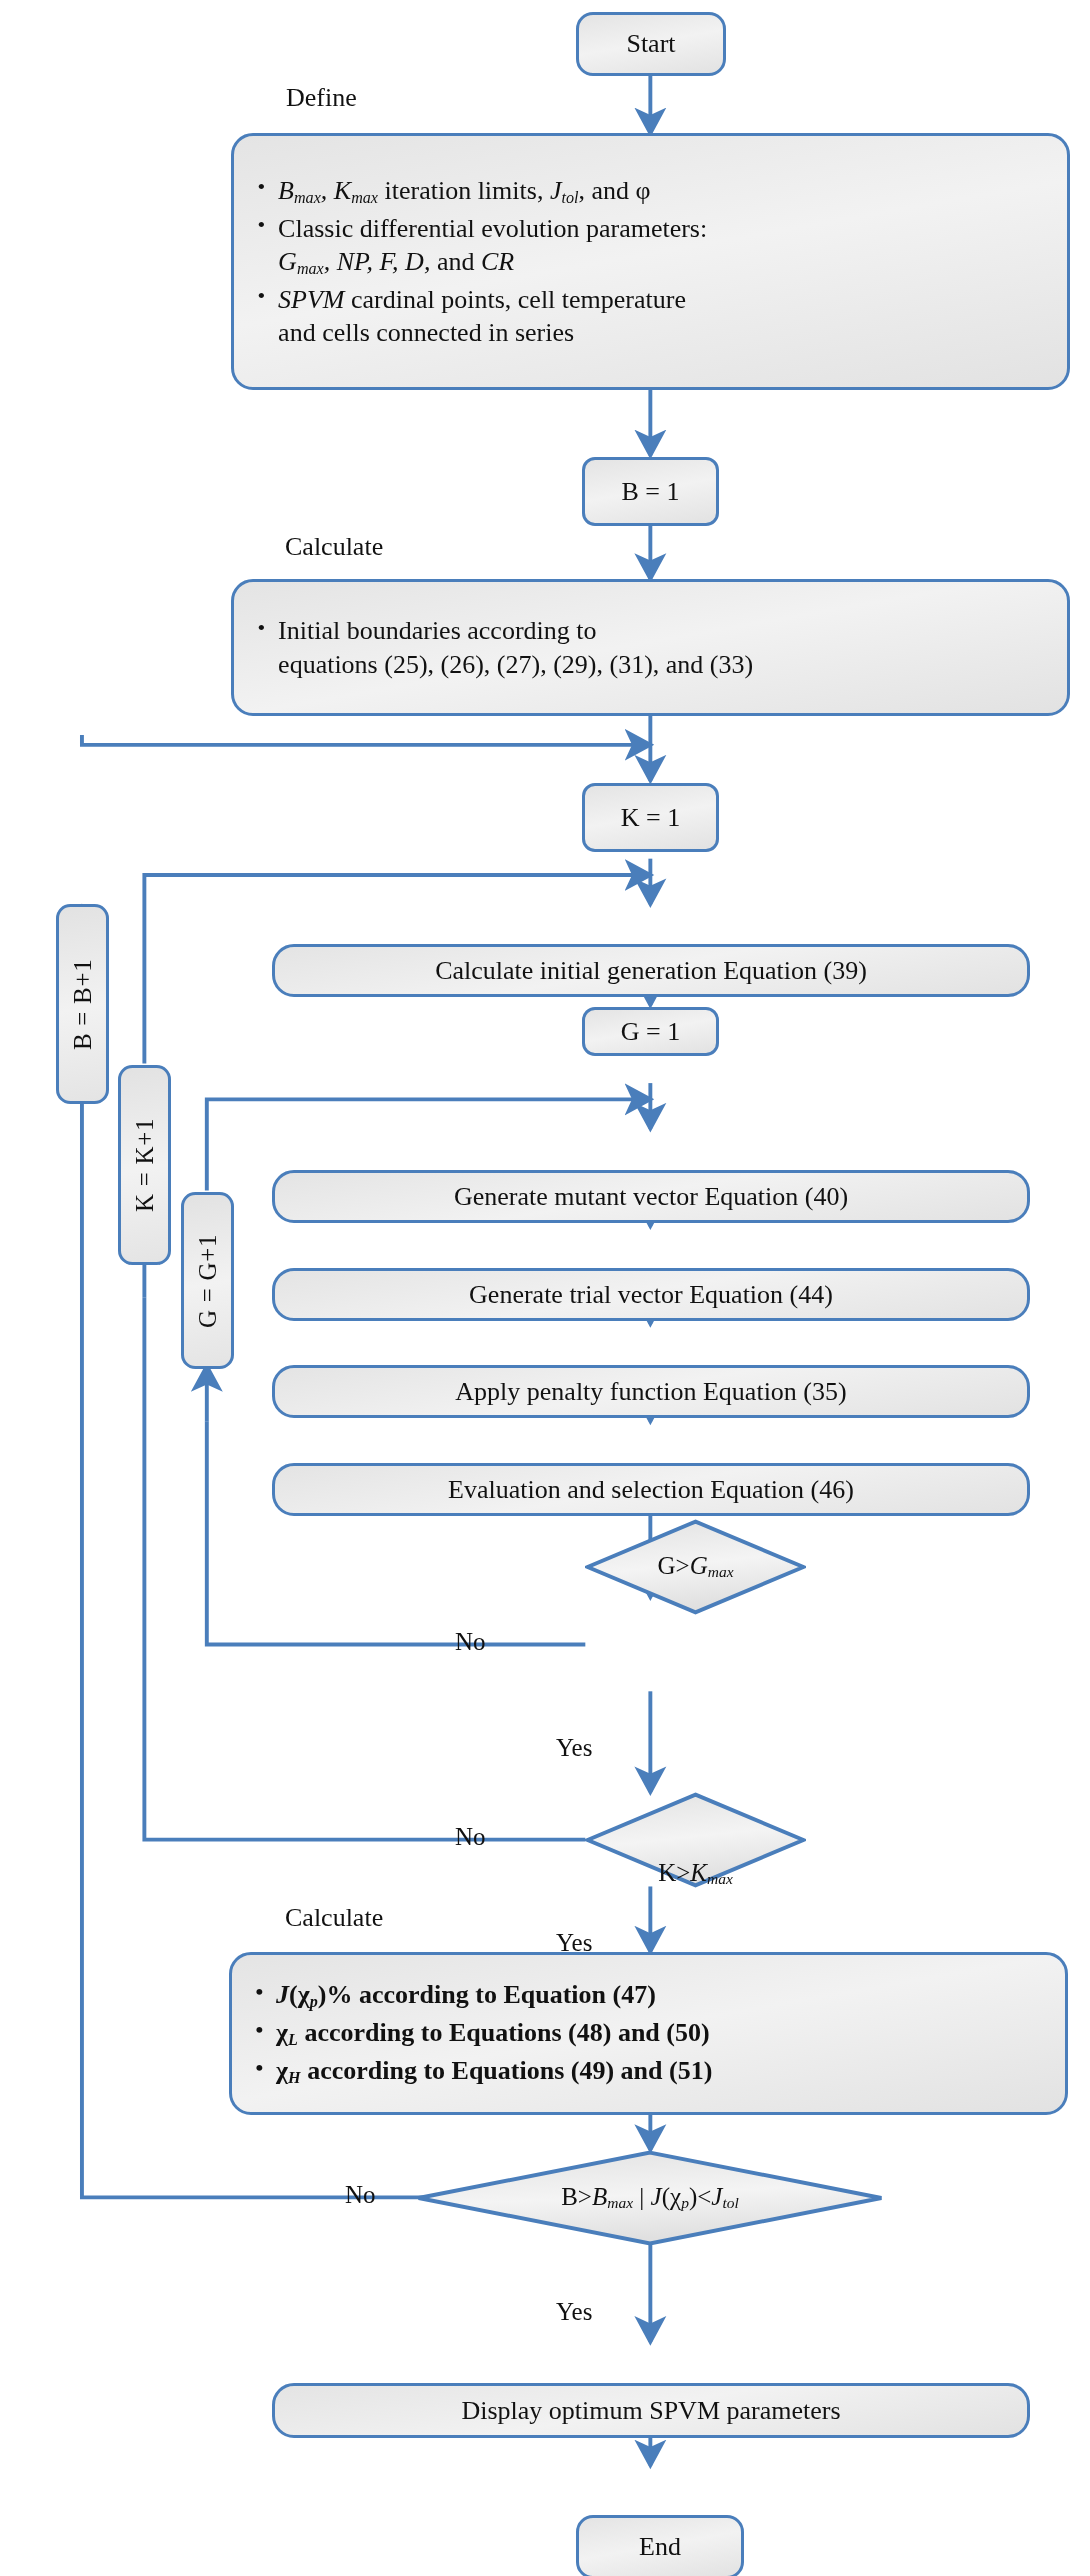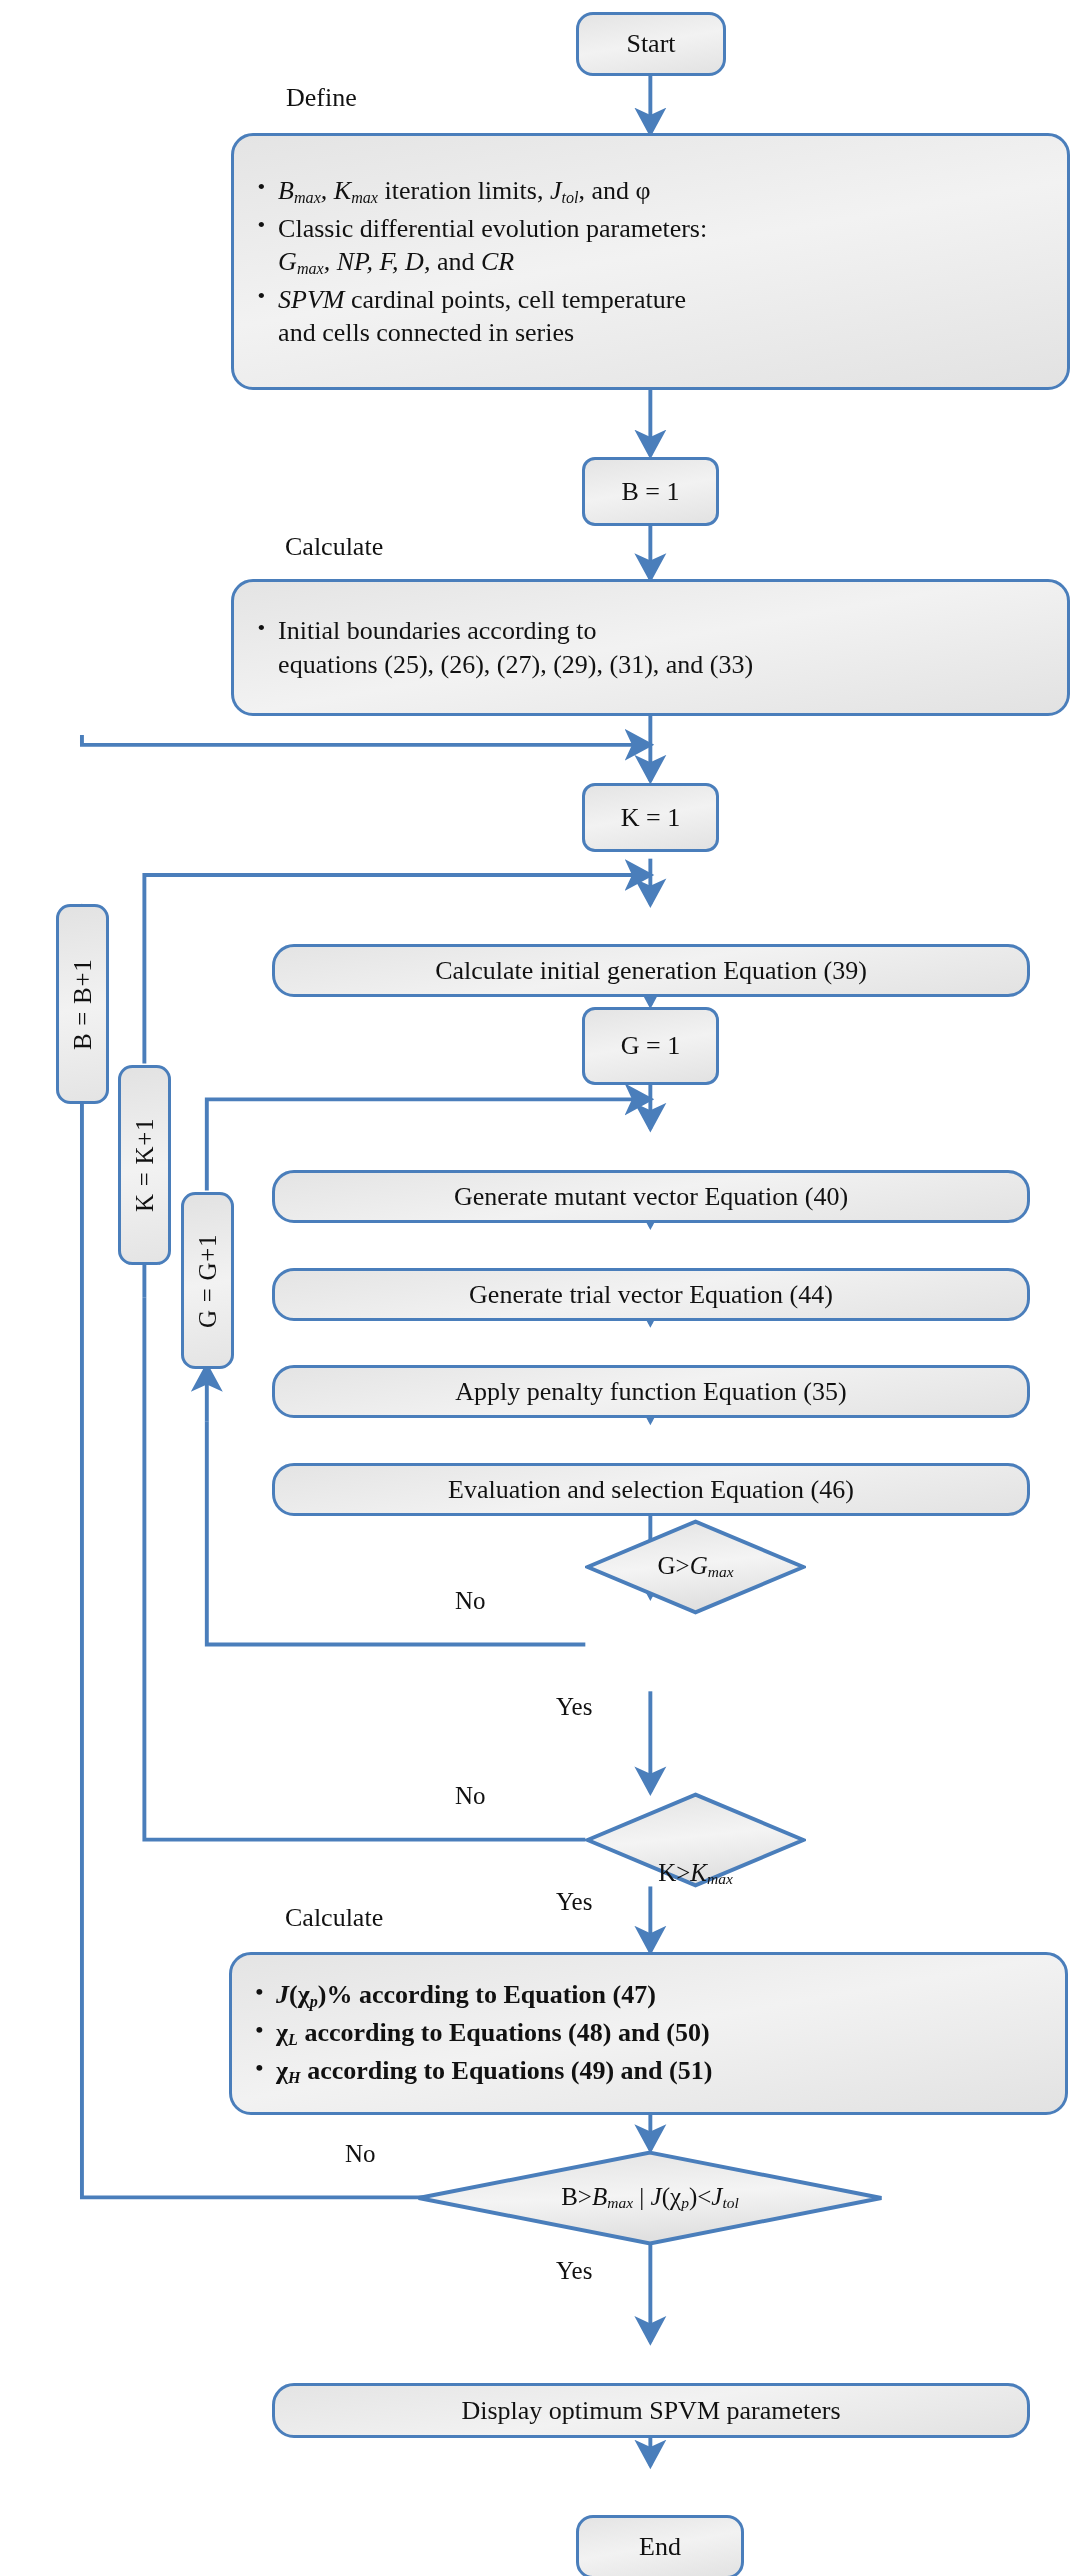--- a/index.html
+++ b/index.html
@@ -85,20 +85,21 @@
   
   .caption {
     position: absolute;
     font-size: 26px;
     white-space: nowrap;
   }
   .edgelabel {
     position: absolute;
     font-size: 25px;
     white-space: nowrap;
+    margin-top: 41px;
   }
 
   
   ul.bl {
     margin: 0;
     padding: 0 0 0 22px;
     list-style: none;
   }
   ul.bl > li {
     position: relative;
@@ -218,21 +219,21 @@
   </div>
 
   <div class="node pill-sm t-assign" style="left:582px; top:783px; width:137px; height:69px;">
     <span>K = 1</span>
   </div>
 
   <div class="node process t-proc" style="left:272px; top:904px; width:758px; height:53px;">
     <span>Calculate initial generation Equation (39)</span>
   </div>
 
-  <div class="node pill-sm t-assign" style="left:582px; top:1007px; width:137px; height:78px;">
+  <div class="node pill-sm t-assign" style="left:582px; top:1007px; width:137px; height:49px;">
     <span>G = 1</span>
   </div>
 
   <div class="node process t-proc" style="left:272px; top:1130px; width:758px; height:53px;">
     <span>Generate mutant vector Equation (40)</span>
   </div>
 
   <div class="node process t-proc" style="left:272px; top:1228px; width:758px; height:53px;">
     <span>Generate trial vector Equation (44)</span>
   </div>

